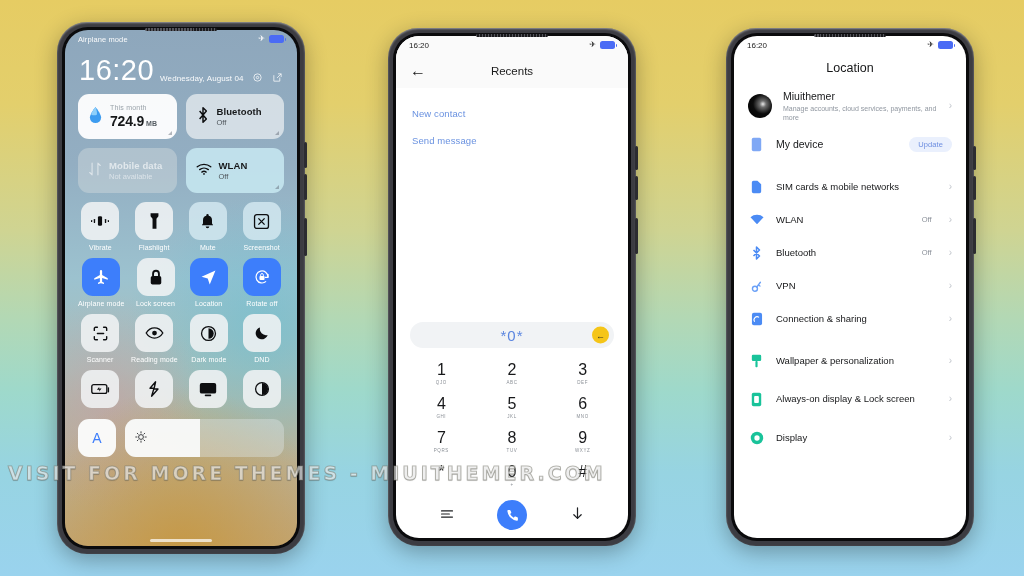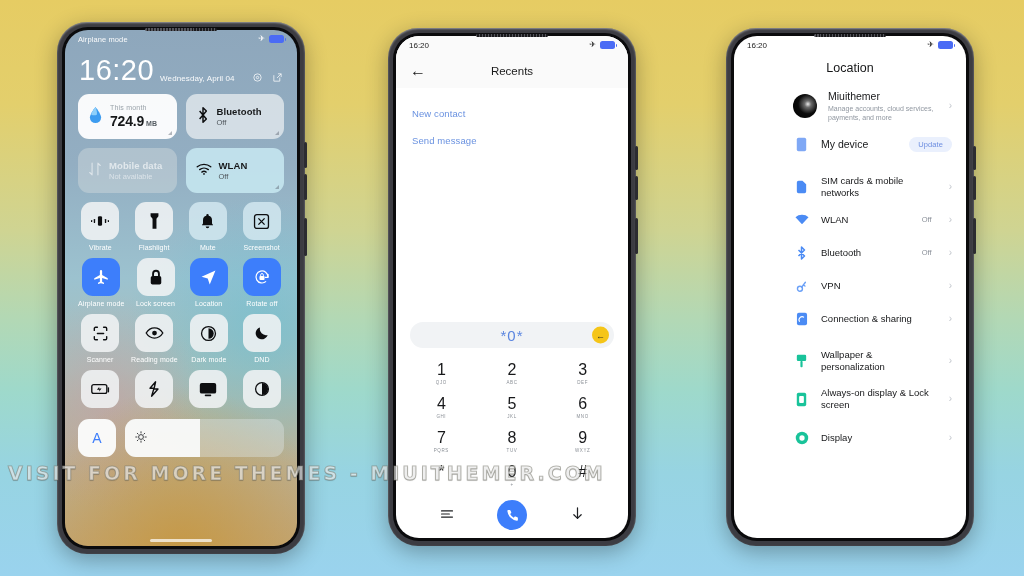--- a/index.html
+++ b/index.html
@@ -225,21 +225,21 @@
   
   #settings { width: 100%; height: 100%; background: #fff; color: #111; display: flex; flex-direction: column; }
   #settings .statusbar { color: #1a1a1a; }
   .s-title { text-align: center; font-size: 12.5px; font-weight: 400; padding: 7px 0 9px; color: #151617; }
   .s-search-wrap { padding: 0 14px 10px; }
   .s-search {
     height: 22px; border-radius: 11px; background: #f2f3f5;
     display: flex; align-items: center; gap: 6px; padding: 0 10px;
   }
   .s-search-ph { font-size: 9px; color: #a9adb3; }
-  .s-list { flex: 1; overflow: hidden; padding-left: 45px; }
+  .s-list { flex: 1; overflow: hidden; }
   .s-row {
     display: flex; align-items: center; gap: 11px;
     padding: 0 14px; height: 33px;
   }
   .s-row.tall { height: 44px; align-items: center; }
   .s-icon {
     width: 17px; height: 17px; flex: 0 0 17px;
     display: flex; align-items: center; justify-content: center;
   }
   .s-label { font-size: 9.5px; color: #17181a; flex: 1; line-height: 1.25; }
@@ -285,21 +285,21 @@
         <div class="statusbar">
           <span class="cc-airplane">Airplane mode</span>
           <span class="sb-right">
             <span class="plane-sm">✈</span>
             <span class="batt"></span>
           </span>
         </div>
 
         <div class="cc-clockrow">
           <span class="cc-time">16:20</span>
-          <span class="cc-date">Wednesday, April 04</span>
+          <span class="cc-date">Wednesday, August 04</span>
           <span class="cc-hdr-icons">
             <span>
               <svg width="11" height="11" viewBox="0 0 24 24" fill="none" stroke="#fff" stroke-width="1.6">
                 <circle cx="12" cy="12" r="8"></circle>
                   <circle cx="12" cy="12" r="2.6"></circle>
               </svg>
             </span>
             <span>
               <svg width="11" height="11" viewBox="0 0 24 24" fill="none" stroke="#fff" stroke-width="1.6">
                 <path d="M4 7v13h13V12"></path>

